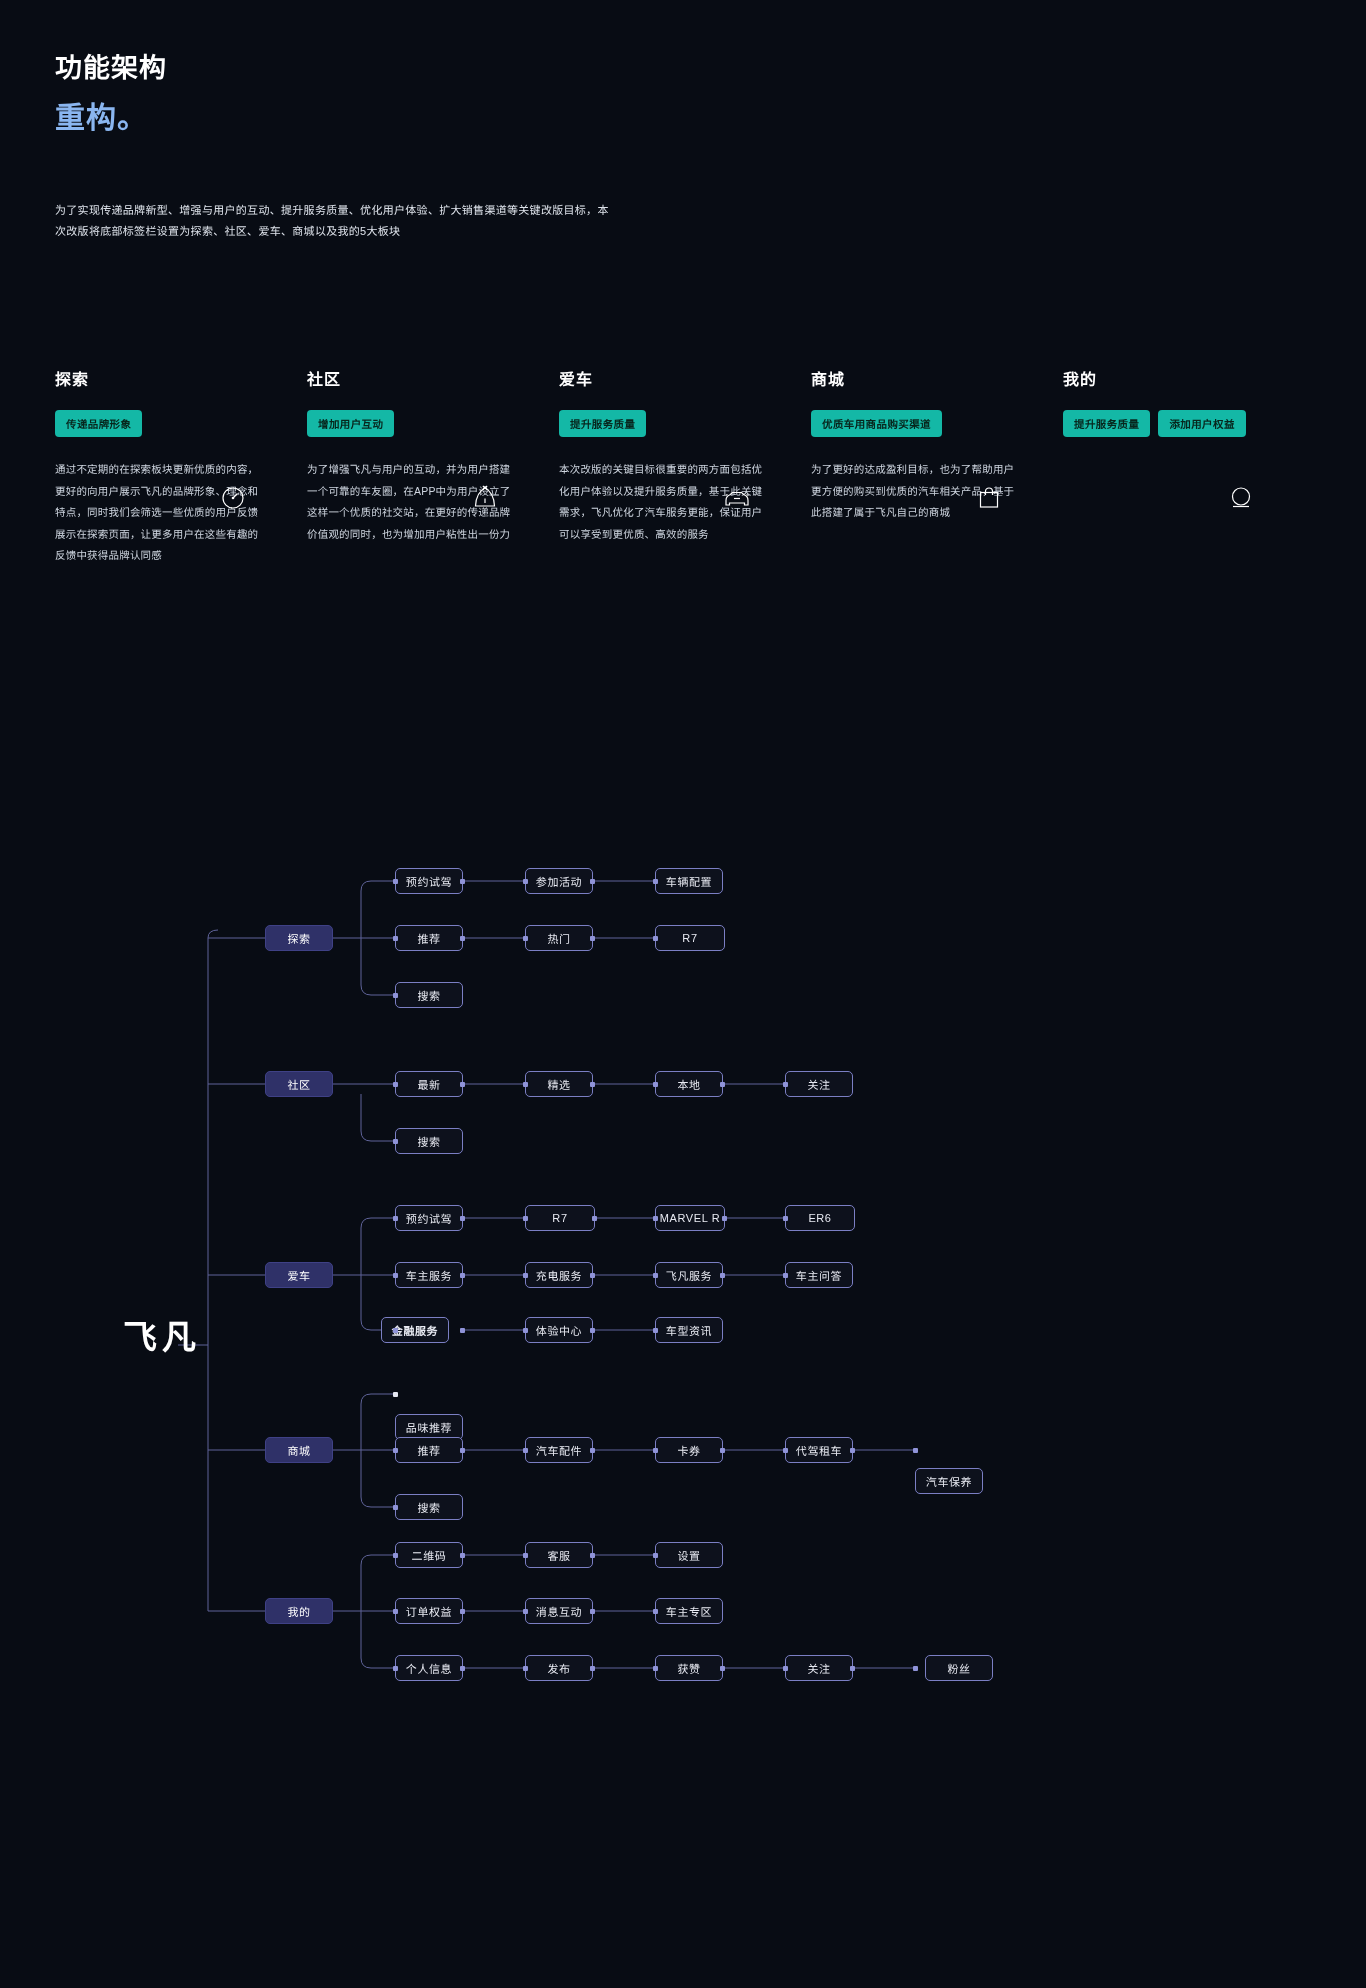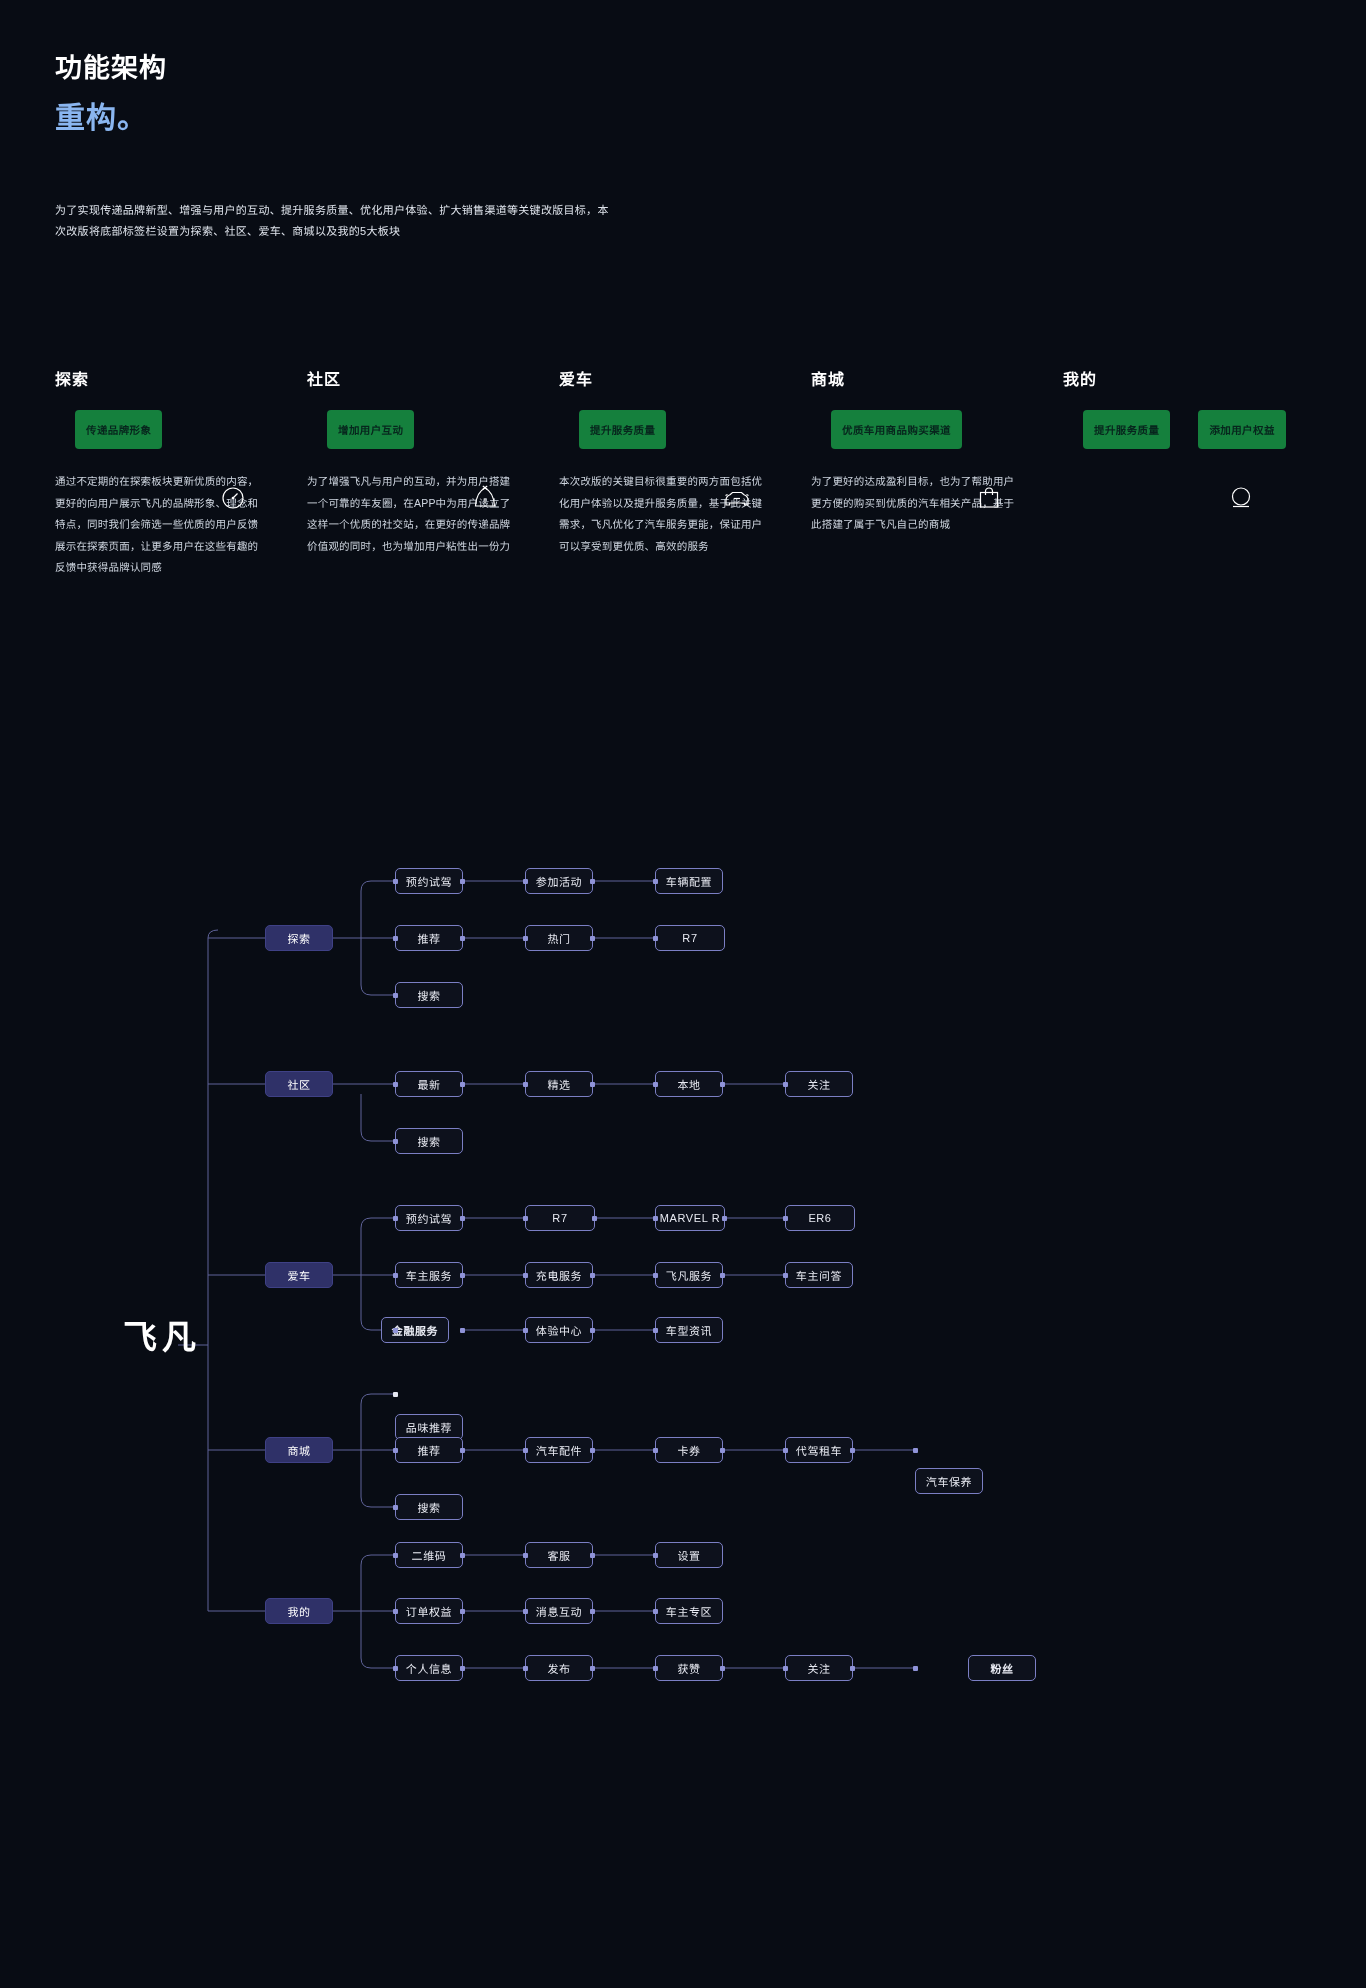--- a/index.html
+++ b/index.html
@@ -35,26 +35,25 @@
     width: 1260px; display: flex;
   }
   .pillar { width: 265px; margin-right: 0; position: relative; }
   .pillar-title {
     font-size: 16px; font-weight: bold; color: #ffffff;
     letter-spacing: 1px; margin-bottom: 20px;
   }
   .badges { display: flex; gap: 8px; margin-bottom: 22px; flex-wrap: wrap; }
   .badge {
     display: inline-block;
-    background: #15803d;
+    background: #14b8a6;
     color: #07261d;
     font-size: 10.5px; font-weight: bold;
-    padding: 12px 11px; border-radius: 4px; white-space: nowrap;
+    padding: 6px 11px; border-radius: 4px; white-space: nowrap;
     letter-spacing: .4px;
-    margin-left: 20px;
   }
   .pillar-body {
     width: 205px; font-size: 10.5px; line-height: 2.05;
     color: #cfd6e0; letter-spacing: .2px;
   }
   .pillar-icon {
     position: absolute; top: 118px; right: 60px;
     width: 28px; height: 28px;
   }
   .pillar-icon svg { display: block; }
@@ -340,19 +339,19 @@
         <div class="dot" style="left: 460px; top: 846px;"></div>
         <div class="node" style="left: 525px; top: 835px; width: 68px;">发布</div>
         <div class="dot" style="left: 523px; top: 846px;"></div>
         <div class="dot" style="left: 590px; top: 846px;"></div>
         <div class="node" style="left: 655px; top: 835px; width: 68px;">获赞</div>
         <div class="dot" style="left: 653px; top: 846px;"></div>
         <div class="dot" style="left: 720px; top: 846px;"></div>
         <div class="node" style="left: 785px; top: 835px; width: 68px;">关注</div>
         <div class="dot" style="left: 783px; top: 846px;"></div>
         <div class="dot" style="left: 850px; top: 846px;"></div>
-        <div class="node" style="left: 968px; top: 835px; width: 68px; font-weight: bold;">粉丝</div>
+        <div class="node" style="left: 925px; top: 835px; width: 68px;">粉丝</div>
         <div class="dot" style="left: 913px; top: 846px;"></div>
       </div>
   </div>
   <div class="logo">飞凡</div>
 
 </div>
 
 </body></html>

